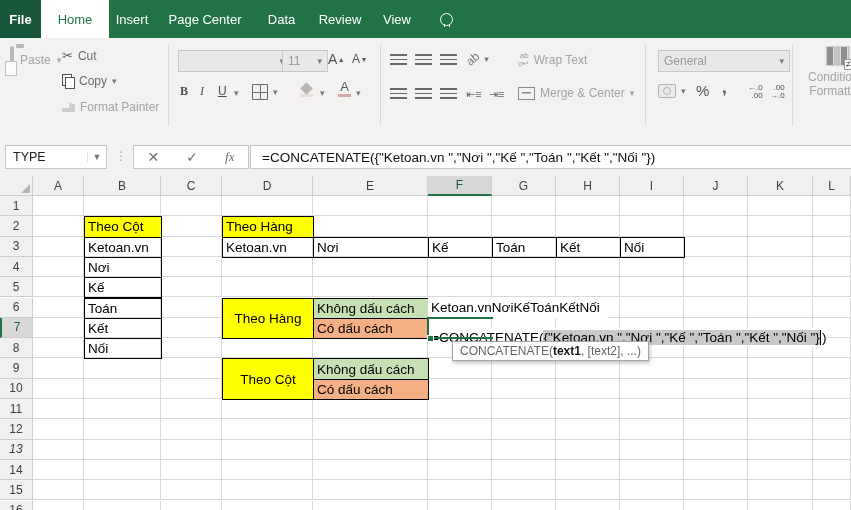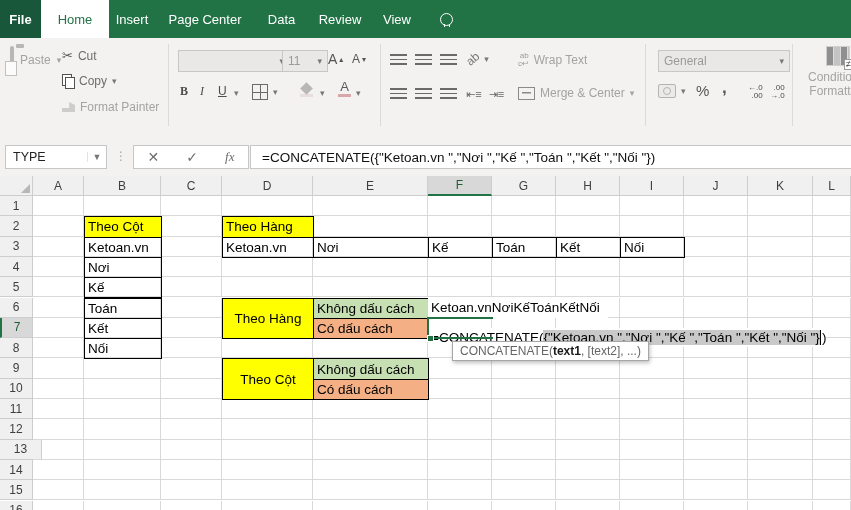--- a/index.html
+++ b/index.html
@@ -305,21 +305,21 @@
     <div class="bcell" style="left: 684px; top: 263.6px; width: 64px; height: 20.3px;"></div>
     <div class="bcell" style="left: 620px; top: 263.6px; width: 64px; height: 20.3px;"></div>
     <div class="bcell" style="left: 556px; top: 263.6px; width: 64px; height: 20.3px;"></div>
     <div class="bcell" style="left: 492px; top: 263.6px; width: 64px; height: 20.3px;"></div>
     <div class="bcell" style="left: 428px; top: 263.6px; width: 64px; height: 20.3px;"></div>
     <div class="bcell" style="left: 313px; top: 263.6px; width: 115px; height: 20.3px;"></div>
     <div class="bcell" style="left: 222px; top: 263.6px; width: 91px; height: 20.3px;"></div>
     <div class="bcell" style="left: 161px; top: 263.6px; width: 61px; height: 20.3px;"></div>
     <div class="bcell" style="left: 84px; top: 263.6px; width: 77px; height: 20.3px;"></div>
     <div class="bcell" style="left: 33px; top: 263.6px; width: 51px; height: 20.3px;"></div>
-    <div class="hdr" style="left: 0px; top: 263.6px; width: 42px; height: 20.3px;">13</div>
+    <div class="hdr" style="left: 0px; top: 263.6px; width: 33px; height: 20.3px; font-style: italic;">13</div>
     <div class="bcell" style="left: 813px; top: 243.3px; width: 38px; height: 20.3px;"></div>
     <div class="bcell" style="left: 748px; top: 243.3px; width: 65px; height: 20.3px;"></div>
     <div class="bcell" style="left: 684px; top: 243.3px; width: 64px; height: 20.3px;"></div>
     <div class="bcell" style="left: 620px; top: 243.3px; width: 64px; height: 20.3px;"></div>
     <div class="bcell" style="left: 556px; top: 243.3px; width: 64px; height: 20.3px;"></div>
     <div class="bcell" style="left: 492px; top: 243.3px; width: 64px; height: 20.3px;"></div>
     <div class="bcell" style="left: 428px; top: 243.3px; width: 64px; height: 20.3px;"></div>
     <div class="bcell" style="left: 313px; top: 243.3px; width: 115px; height: 20.3px;"></div>
     <div class="bcell" style="left: 222px; top: 243.3px; width: 91px; height: 20.3px;"></div>
     <div class="bcell" style="left: 161px; top: 243.3px; width: 61px; height: 20.3px;"></div>

